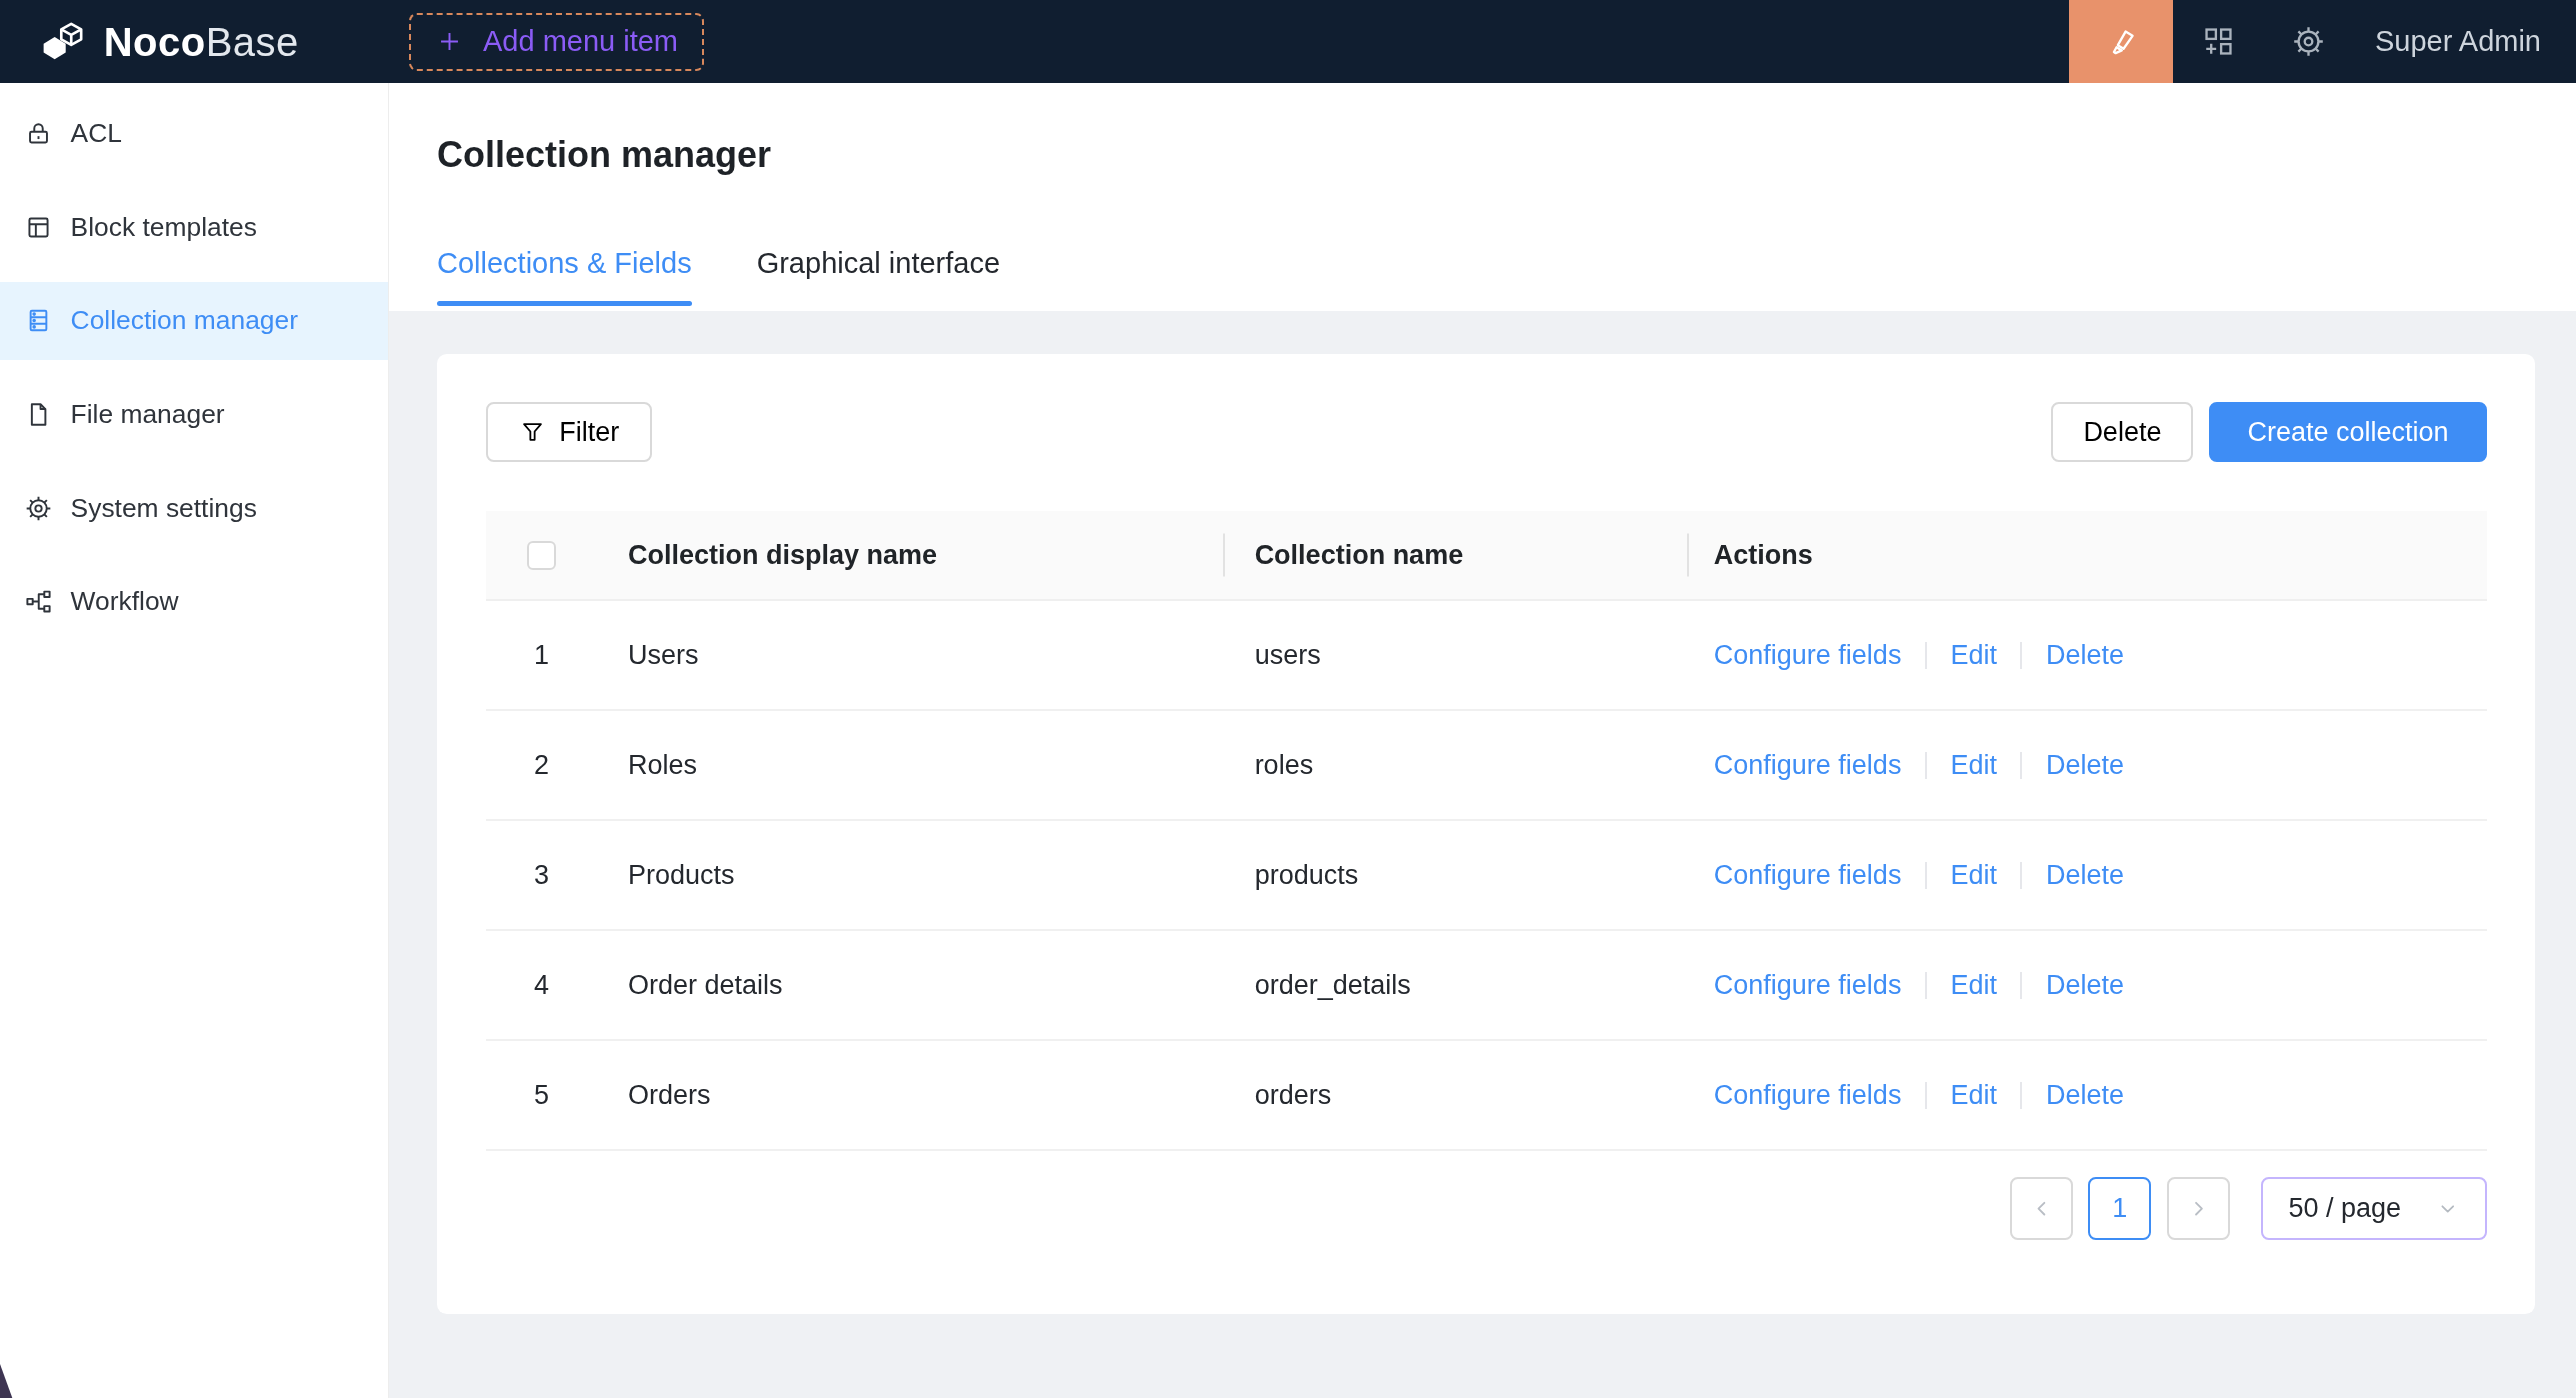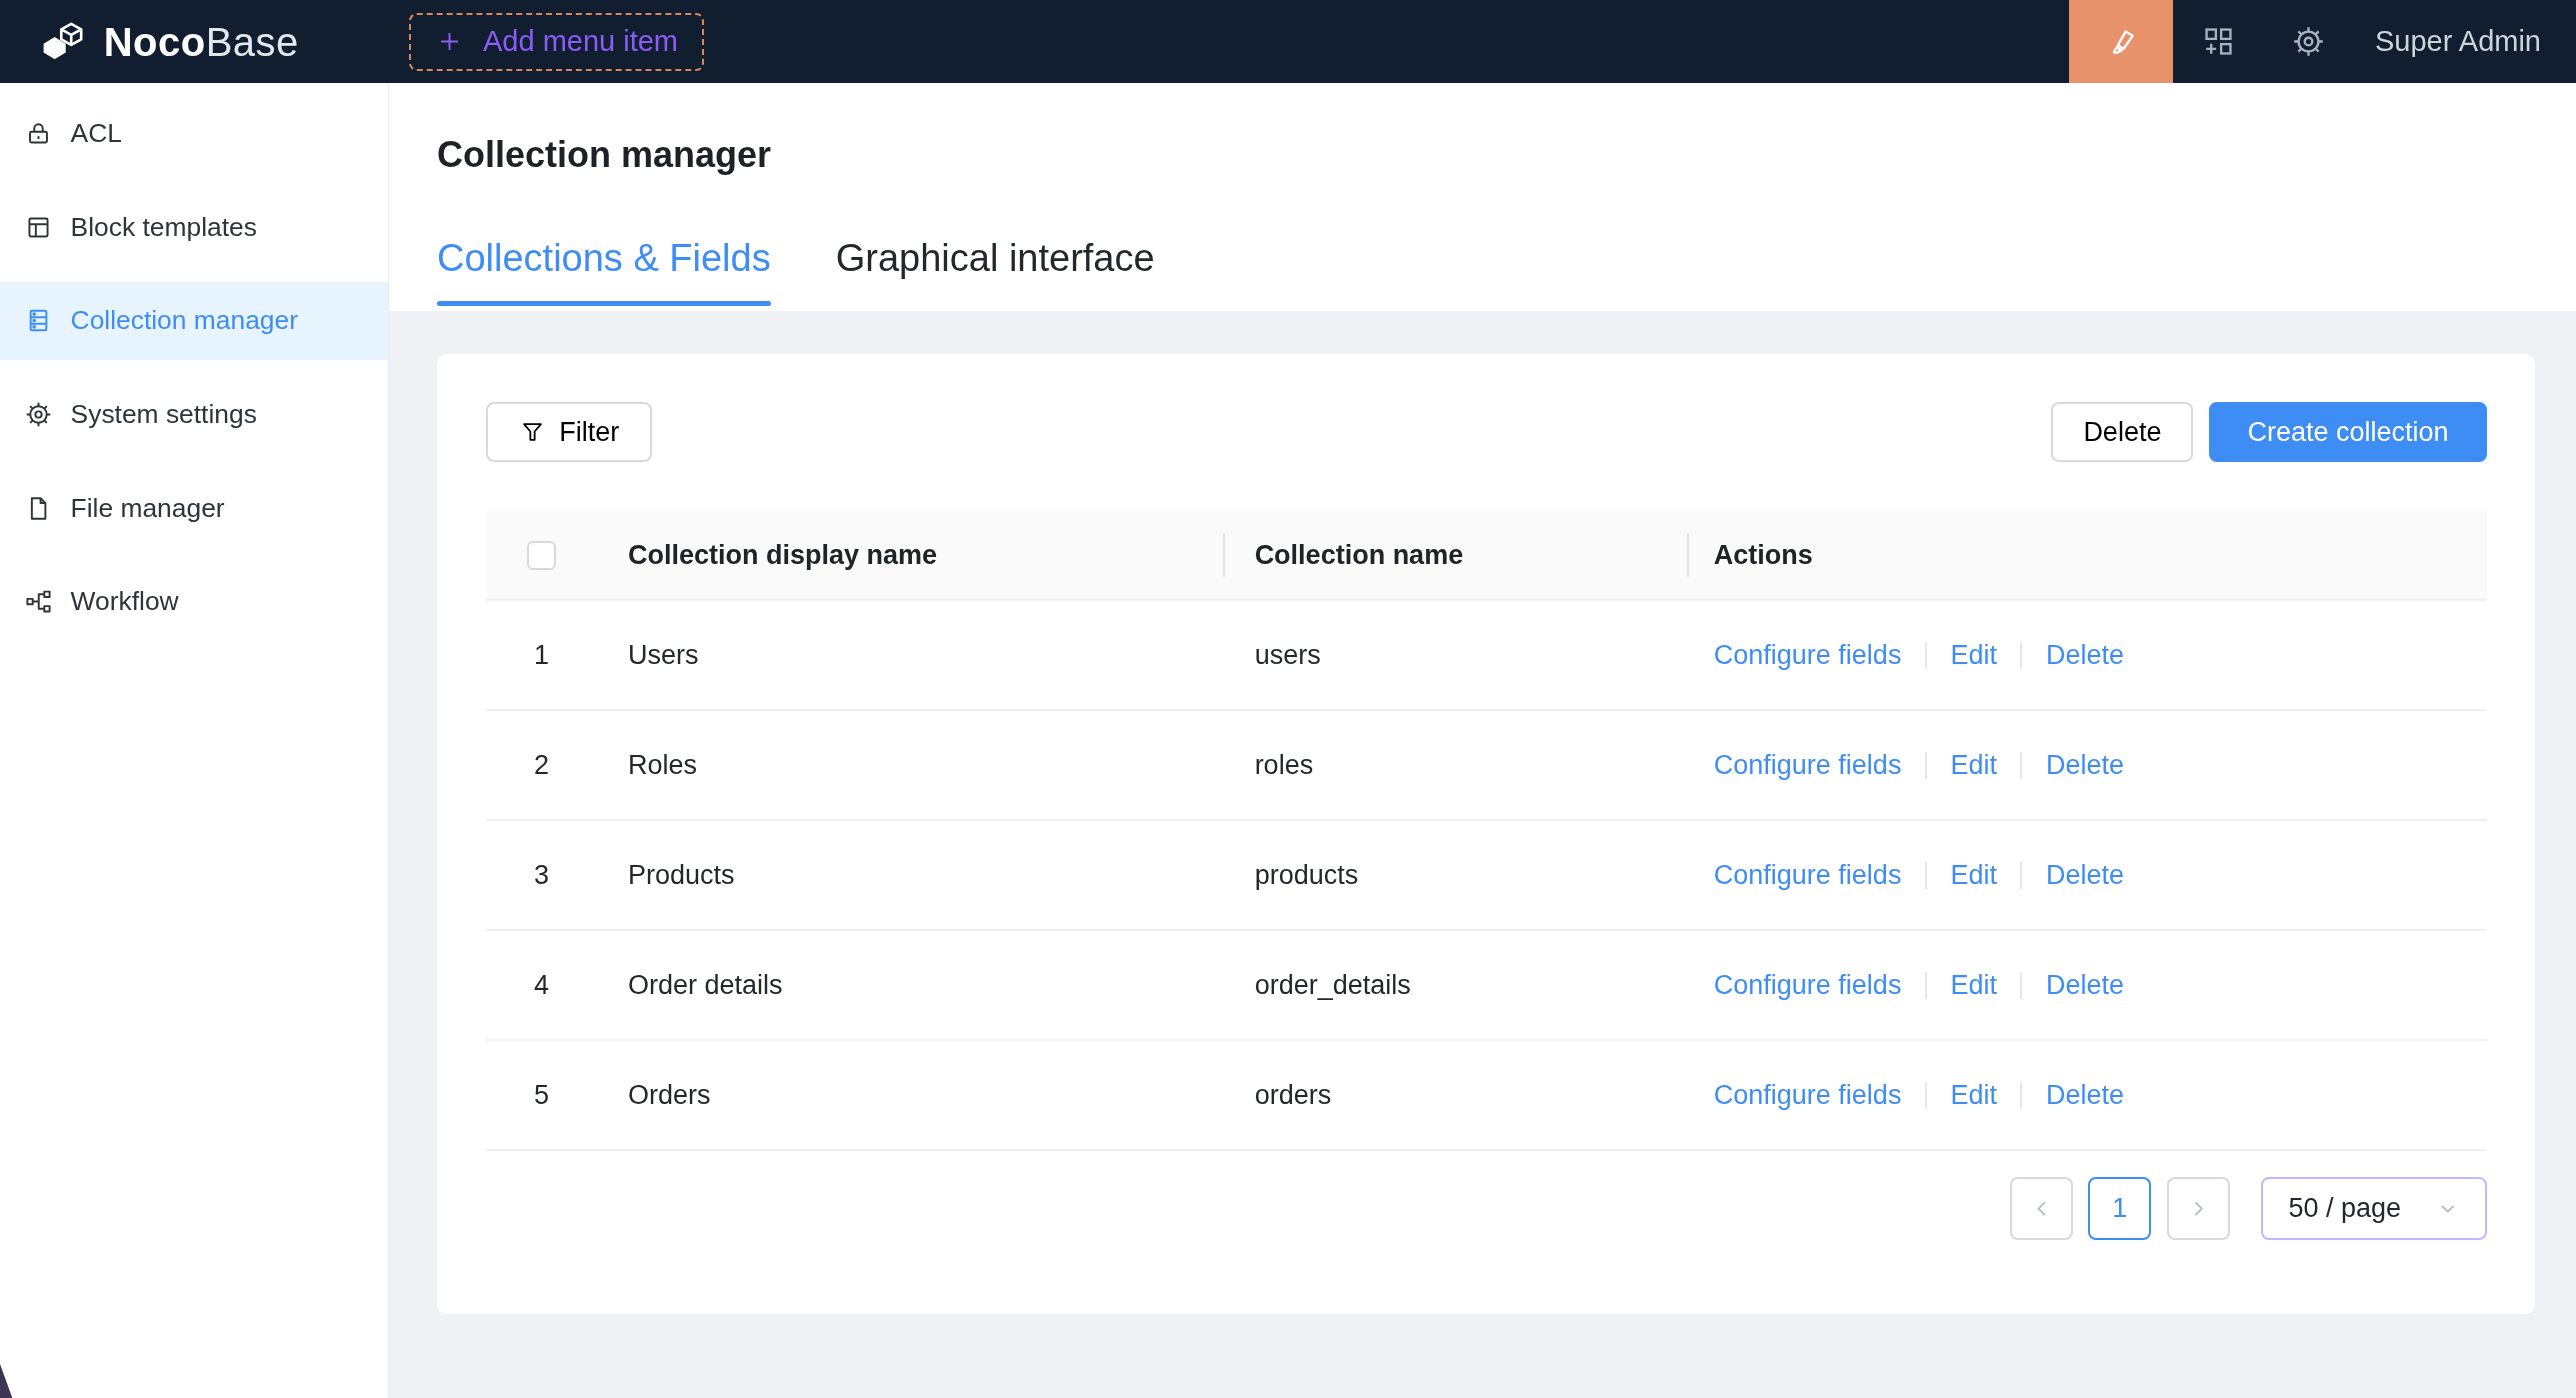--- a/index.html
+++ b/index.html
@@ -53,21 +53,21 @@
     gap:17.6px; padding-left:24px; font-size:26.4px; color:#2f343b; cursor:pointer;
   }
   .menu-item .mi-icon { width:29px; height:29px; flex:none; }
   .menu-item .mi-icon svg { width:29px; height:29px; }
   .menu-item.active { background:#e7f4fe; color:#3e8df5; }
 
   
   .main-header { position:absolute; left:389px; top:83px; right:0; height:228px; background:#ffffff; }
   .page-title { position:absolute; left:48px; top:51px; font-size:36px; font-weight:700; color:#1e2227; }
   .tabs { position:absolute; left:48px; bottom:4.9px; display:flex; gap:65px; }
-  .tab { font-size:38px; color:#24282e; padding-bottom:26.4px; position:relative; cursor:pointer; }
+  .tab { font-size:29px; color:#24282e; padding-bottom:26.4px; position:relative; cursor:pointer; }
   .tab.active { color:#3e8df5; font-weight:500; }
   .tab.active::after {
     content:''; position:absolute; left:0; right:0; bottom:0; height:4.9px;
     background:#3e8df5; border-radius:2.9px;
   }
 
   
   .content { position:absolute; left:389px; top:311px; right:0; bottom:0; background:#eff1f4; }
   .card {
     position:absolute; left:48px; top:43px; width:2098px; height:960px;
@@ -210,37 +210,37 @@
           <circle cx="8.4" cy="6.7" r=".7" fill="currentColor"></circle>
           <circle cx="8.4" cy="12" r=".7" fill="currentColor"></circle>
           <circle cx="8.4" cy="17.3" r=".7" fill="currentColor"></circle>
         </svg>
       </span>
     <span class="mi-label">Collection manager</span>
   </div>
 
   <div class="menu-item">
     <span class="mi-icon">
+        <svg viewBox="0 0 24 24" fill="none" stroke="currentColor" stroke-width="1.6" stroke-linejoin="round">
+          <path d="M6.5 3.5h7.2l4 4V20.5H6.5z"></path>
+          <path d="M13.7 3.5v4h4"></path>
+        </svg>
+      </span>
+    <span class="mi-label">File manager</span>
+  </div>
+
+  <div class="menu-item">
+    <span class="mi-icon">
         <svg viewBox="0 0 24 24" fill="none" stroke="currentColor" stroke-width="1.6">
           <circle cx="12" cy="12" r="6.8"></circle>
           <circle cx="12" cy="12" r="2.6"></circle>
           <path d="M18.8 12h3M12 18.8v3M5.2 12h-3M12 5.2v-3M16.81 16.81l2.12 2.12M7.19 16.81l-2.12 2.12M16.81 7.19l2.12-2.12M7.19 7.19 5.07 5.07"></path>
         </svg>
       </span>
     <span class="mi-label">System settings</span>
-  </div>
-
-  <div class="menu-item">
-    <span class="mi-icon">
-        <svg viewBox="0 0 24 24" fill="none" stroke="currentColor" stroke-width="1.6" stroke-linejoin="round">
-          <path d="M6.5 3.5h7.2l4 4V20.5H6.5z"></path>
-          <path d="M13.7 3.5v4h4"></path>
-        </svg>
-      </span>
-    <span class="mi-label">File manager</span>
   </div>
 
   <div class="menu-item">
     <span class="mi-icon">
         <svg viewBox="0 0 24 24" fill="none" stroke="currentColor" stroke-width="1.6" stroke-linejoin="round">
           <rect x="2.8" y="9.8" width="4.4" height="4.4"></rect>
           <rect x="16.8" y="3.8" width="4.4" height="4.4"></rect>
           <rect x="16.8" y="15.8" width="4.4" height="4.4"></rect>
           <path d="M7.2 12h5M12.2 12V6h4.6M12.2 12v6h4.6"></path>
         </svg>

